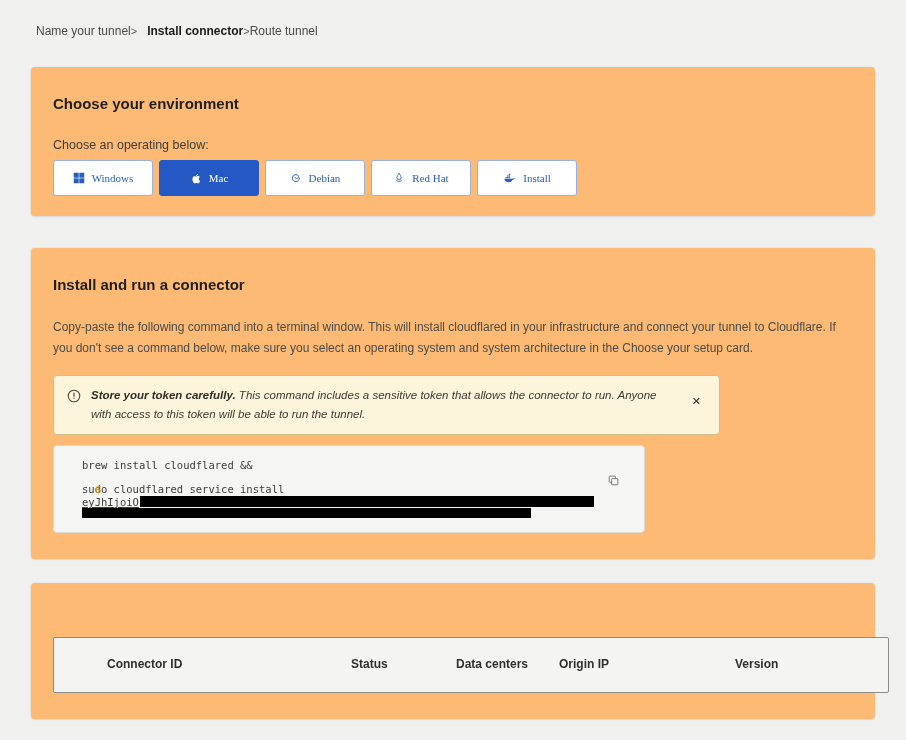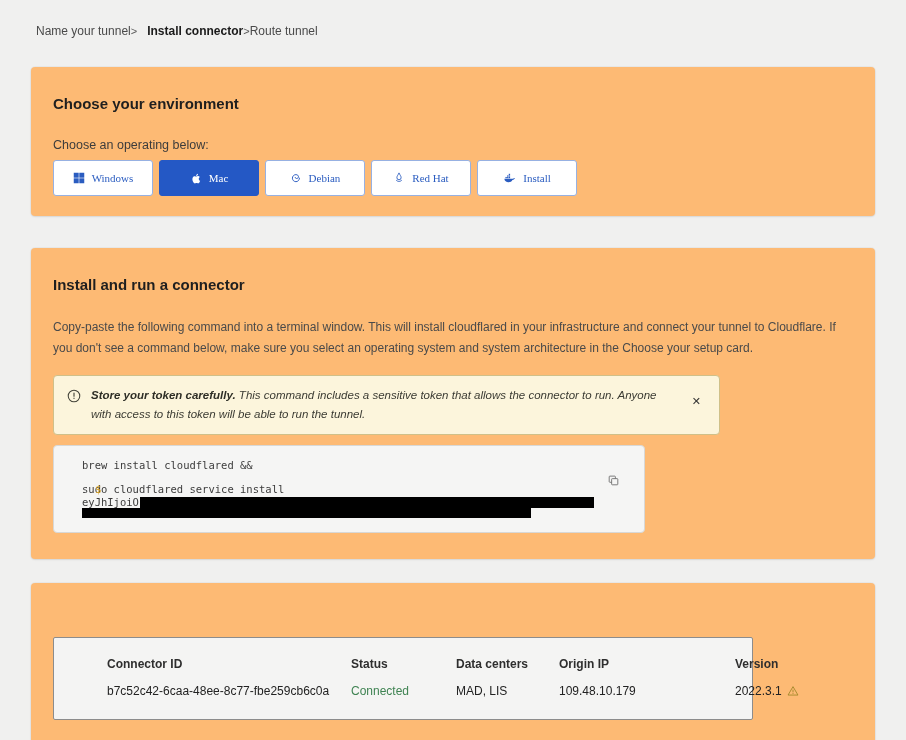--- a/index.html
+++ b/index.html
@@ -111,21 +111,21 @@
     font-size: 10.5px;
     color: #3c3c3c;
     line-height: 1.15;
   }
   .code-line1 { margin-bottom: 12px; }
   .code-prompt {
     position: absolute;
     left: 13px;
     color: #d9a326;
   }
-  .token-line { margin-top: 1px; display: flex; align-items: center; }
+  .token-line { margin-top: 1px; display: flex; align-items: flex-start; text-decoration: underline; }
   .redact-bar-1 {
     display: inline-block;
     background: #000;
     height: 11px;
     width: 537px;
     margin-left: 1px;
   }
   .redact-bar-2 {
     background: #000;
     height: 10px;
@@ -135,21 +135,21 @@
   .copy-btn {
     position: absolute;
     right: 22px; top: 26px;
     background: none; border: none; cursor: pointer; padding: 2px;
     color: #6e6e6e;
   }
 
   
   .conn-table {
     margin-top: 26px;
-    width: 700px;
+    width: 836px;
     background: #f4f4f3;
     border: 1px solid #8c8c8c;
     border-radius: 2px;
     padding: 19px 20px 21px 53px;
   }
   .conn-grid {
     display: grid;
     grid-template-columns: 244px 105px 103px 176px 1fr;
   }
   .conn-grid.head { font-weight: 700; font-size: 12px; color: #2e2e2e; }
@@ -277,32 +277,16 @@
 
   <section class="card" id="card-connectors">
     <div class="conn-table">
       <div class="conn-grid head">
         <div>Connector ID</div>
         <div>Status</div>
         <div>Data centers</div>
         <div>Origin IP</div>
         <div>Version</div>
       </div>
-      <div class="conn-grid row">
-        <div>b7c52c42-6caa-48ee-8c77-fbe259cb6c0a</div>
-        <div class="status-connected">Connected</div>
-        <div>MAD, LIS</div>
-        <div>109.48.10.179</div>
-        <div class="version-cell">
-          <span>2022.3.1</span>
-          <span style="display:flex">
-            <svg width="12" height="12" viewBox="0 0 16 16" fill="none">
-              <path d="M8 2.2 14.6 13.4 H1.4 Z" stroke="#a3882a" stroke-width="1.2" stroke-linejoin="round"></path>
-              <rect x="7.4" y="6.2" width="1.2" height="3.6" fill="#a3882a"></rect>
-              <rect x="7.4" y="10.7" width="1.2" height="1.2" fill="#a3882a"></rect>
-            </svg>
-          </span>
-        </div>
-      </div>
     </div>
   </section>
 
 </div>
 
 </body></html>

